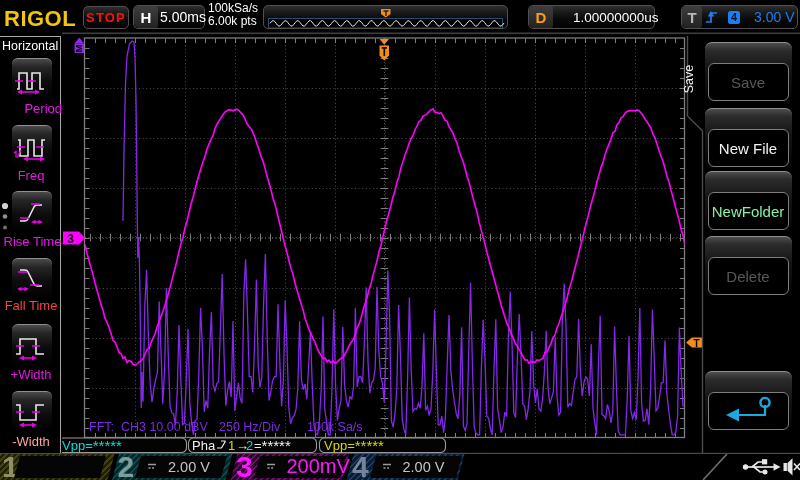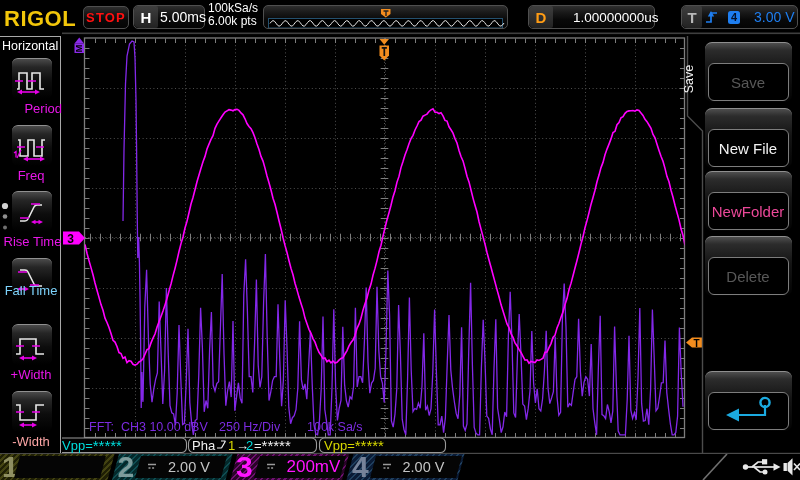--- a/index.html
+++ b/index.html
@@ -96,21 +96,21 @@
 <div class="abs" style="left:0;top:204.2px;width:65px;text-align:center;color:#e816e8;font-size:13px">Rise Time</div>
 <div class="abs sbtn" style="left:12px;top:227.8px">
         <svg width="40" height="40" viewBox="0 0 36 40" style="position:absolute;left:-2px;top:0">
           <path d="M8,11 h5 q2,0 3,2 l6,12 q1,2 3,2 h5" stroke="#e8e8e8" stroke-width="1.6" fill="none"></path>
         <path d="M6,13 h9 M18,26 h9" stroke="#e800e8" stroke-width="1.6" fill="none"></path>
         <path d="M8,30 h6" stroke="#e800e8" stroke-width="1.6" fill="none"></path>
           <polygon points="5,30 9.5,27.8 9.5,32.2" fill="#e800e8"></polygon>
           <polygon points="17,30 12.5,27.8 12.5,32.2" fill="#e800e8"></polygon>
         </svg>
       </div>
-<div class="abs" style="left:0;top:253px;width:62px;text-align:center;color:#7dd3fc;font-size:13px">Fall Time</div>
+<div class="abs" style="left:0;top:268px;width:62px;text-align:center;color:#ef4444;font-size:13px">Fall Time</div>
 <div class="abs sbtn" style="left:12px;top:294.4px">
         <svg width="40" height="40" viewBox="0 0 36 40" style="position:absolute;left:-2px;top:0">
           <path d="M4,29 h4 v-15 h16 v15 h8" stroke="#e8e8e8" stroke-width="1.6" fill="none"></path>
         <path d="M4,21 h8 M20,21 h8" stroke="#e800e8" stroke-width="1.6" fill="none"></path>
         <path d="M11,33 h10" stroke="#e800e8" stroke-width="1.6" fill="none"></path>
           <polygon points="7,33 12,30.5 12,35.5" fill="#e800e8"></polygon>
           <polygon points="25,33 20,30.5 20,35.5" fill="#e800e8"></polygon>
         </svg>
       </div>
 <div class="abs" style="left:0;top:337.4px;width:62px;text-align:center;color:#e816e8;font-size:13px">+Width</div>
@@ -135,21 +135,21 @@
         <path d="M3.5,6 V86 L18.5,101 V423" stroke="#4c4c4c" stroke-width="1.4" fill="none"></path>
       </svg>
 <div class="abs" style="left:-26px;top:41px;width:64px;height:16px;color:#f2f2f2;font-size:12.5px;text-align:center;transform:rotate(-90deg)">Save</div>
 <div class="abs mbtn" style="left:21px;top:12px">
 <div class="mbin" style="color:#585858">Save</div>
 </div>
 <div class="abs mbtn" style="left:21px;top:78px">
 <div class="mbin" style="color:#f2f2f2">New File</div>
 </div>
 <div class="abs mbtn" style="left:21px;top:141px">
-<div class="mbin" style="color:#ec4899">NewFolder</div>
+<div class="mbin" style="color:#86efac">NewFolder</div>
 </div>
 <div class="abs mbtn" style="left:21px;top:206px">
 <div class="mbin" style="color:#585858">Delete</div>
 </div>
 <div class="abs mbtn" style="left:21px;top:341px">
 <div class="mbin">
           <svg width="79" height="37" viewBox="0 0 79 37">
             <path d="M28,22 h28 v-10" stroke="#1baae0" stroke-width="2.2" fill="none"></path>
             <polygon points="17,22 30,15.5 30,28.5" fill="#1baae0"></polygon>
             <circle cx="56" cy="9.5" r="4.6" fill="none" stroke="#1baae0" stroke-width="2.4"></circle>
@@ -211,21 +211,21 @@
     <span style="color:#c4c4c4;font-size:14.5px;margin-left:10px">2.00 V</span>
       </div>
 <div class="abs" style="left:0;top:0;width:800px;height:26px;background:repeating-linear-gradient(135deg,#6e1070 0px,#6e1070 1.6px,#2b0429 1.6px,#2b0429 4.2px);clip-path:polygon(237.5px 0,349.0px 0,342.0px 26px,230.5px 26px)"></div>
       <div class="abs" style="left:236px;top:-4px;font-size:30px;font-weight:bold;color:#ff14ff">3</div>
       <div class="abs" style="left:256.5px;top:1.5px;width:86px;height:22px;background:#050505;transform:skewX(-15deg)"></div>
     <div class="abs" style="left:256.5px;top:1.5px;width:86px;height:22px;display:flex;align-items:center">
     <svg width="12" height="11" viewBox="0 0 12 11" style="margin-left:8px;flex:none">
           <path d="M2,3.5 h8" stroke="#9a9a9a" stroke-width="1.5" fill="none"></path>
           <path d="M2.5,7 h7" stroke="#9a9a9a" stroke-width="1.5" stroke-dasharray="2 1.6" fill="none"></path>
         </svg>
-    <span style="color:#ff14ff;font-size:17px;margin-left:10px">200mV</span>
+    <span style="color:#ff14ff;font-size:20px;margin-left:10px">200mV</span>
       </div>
 <div class="abs" style="left:0;top:0;width:800px;height:26px;background:repeating-linear-gradient(135deg,#1f3f5e 0px,#1f3f5e 1.6px,#0a1b36 1.6px,#0a1b36 4.2px);clip-path:polygon(353.5px 0,464.5px 0,457.5px 26px,346.5px 26px)"></div>
       <div class="abs" style="left:352px;top:-4px;font-size:30px;font-weight:bold;color:#76839a">4</div>
       <div class="abs" style="left:372.5px;top:1.5px;width:86px;height:22px;background:#050505;transform:skewX(-15deg)"></div>
     <div class="abs" style="left:372.5px;top:1.5px;width:86px;height:22px;display:flex;align-items:center">
     <svg width="12" height="11" viewBox="0 0 12 11" style="margin-left:8px;flex:none">
           <path d="M2,3.5 h8" stroke="#9a9a9a" stroke-width="1.5" fill="none"></path>
           <path d="M2.5,7 h7" stroke="#9a9a9a" stroke-width="1.5" stroke-dasharray="2 1.6" fill="none"></path>
         </svg>
     <span style="color:#c4c4c4;font-size:14.5px;margin-left:10px">2.00 V</span>

